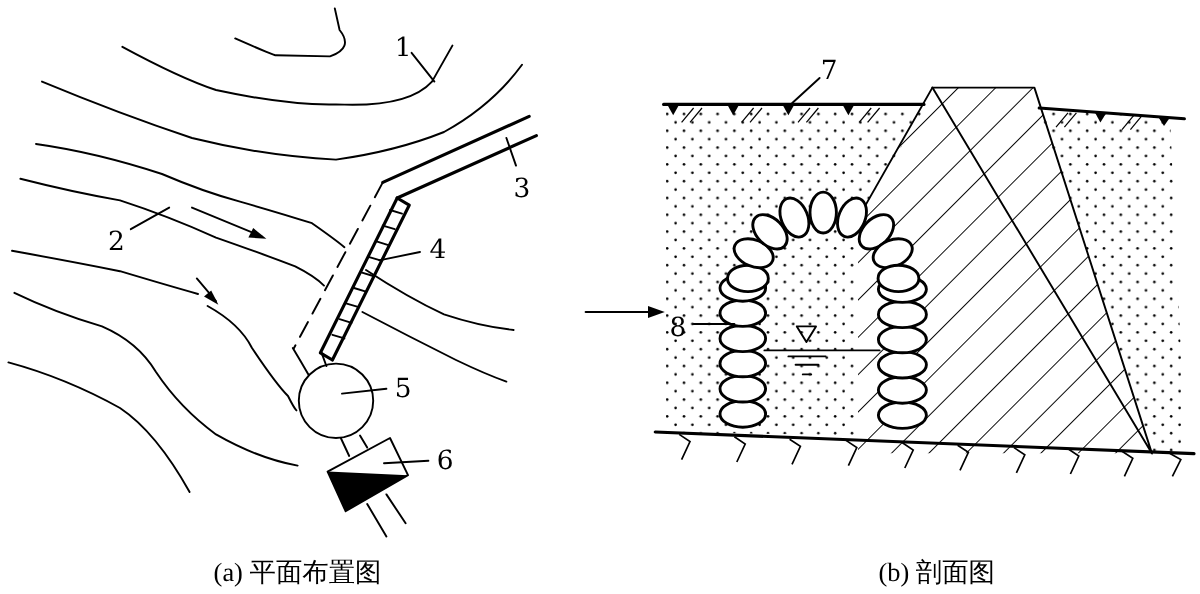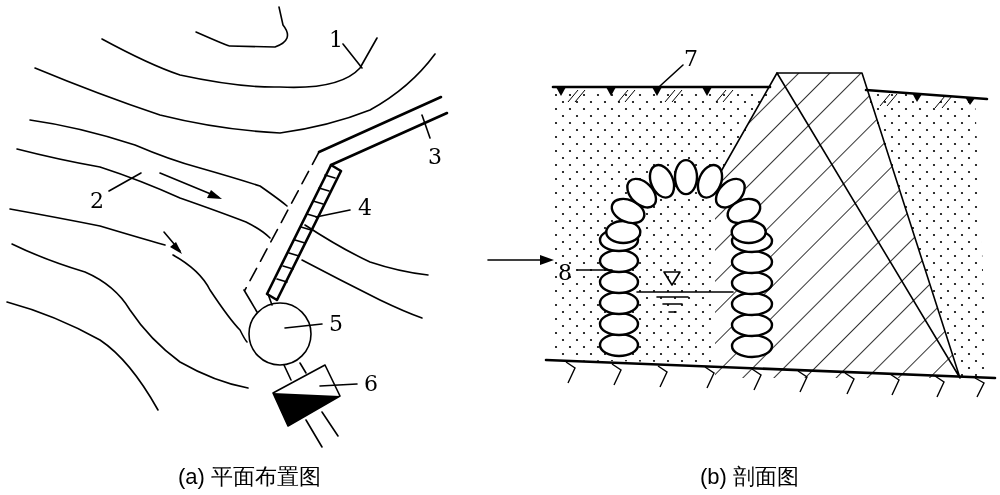--- a/index.html
+++ b/index.html
@@ -1,21 +1,21 @@
 <!DOCTYPE html>
 <html><head>
 <meta charset="utf-8">
 <style>
   html, body { margin: 0; padding: 0; background: #ffffff; }
   body { width: 1000px; height: 495px; position: relative; overflow: hidden; font-family: "DejaVu Serif", serif; }
   svg { position: absolute; left: 0; top: 0; }
   .ln { fill: none; stroke: #000; stroke-width: 1.6; stroke-linecap: round; stroke-linejoin: round; }
   .thick { fill: none; stroke: #000; stroke-width: 2.6; stroke-linecap: round; stroke-linejoin: round; }
   .num { font-family: "DejaVu Serif", serif; font-size: 22px; fill: #000; }
-  .cap { position: absolute; font-family: Liberation Sans, sans-serif; font-size: 22px; color: #000; white-space: nowrap; }
+  .cap { position: absolute; font-family: Liberation Serif, serif; font-size: 22px; color: #000; white-space: nowrap; }
 </style>
 </head>
 <body>
 
 <svg width="1000" height="495" viewBox="0 0 1000 495">
   <defs>
     <pattern id="dots" width="14" height="14" patternUnits="userSpaceOnUse">
       <circle cx="3" cy="4" r="1.1" fill="#000"></circle>
       <circle cx="10" cy="11" r="1.1" fill="#000"></circle>
     </pattern>
@@ -179,13 +179,13 @@
     </g>
 
     <line class="ln" x1="683" y1="65" x2="660" y2="86"></line>
     <line class="ln" x1="578" y1="270" x2="612" y2="270"></line>
     <text class="num" x="684" y="66">7</text>
     <text class="num" x="558" y="280">8</text>
   </g>
 </svg>
 
 <div class="cap" style="left:178px; top:462px;">(a) 平面布置图</div>
-<div class="cap" style="left:700px; top:462px;">(b) 剖面图</div>
+<div class="cap" style="left:732px; top:462px;">(b) 剖面图</div>
 
 </body></html>

